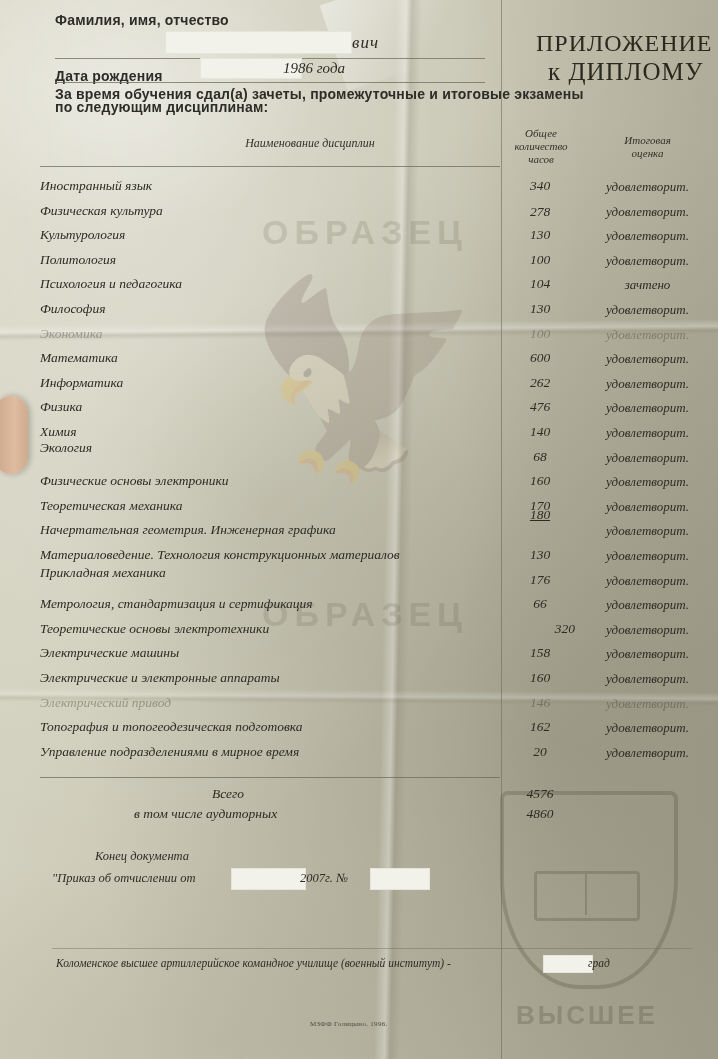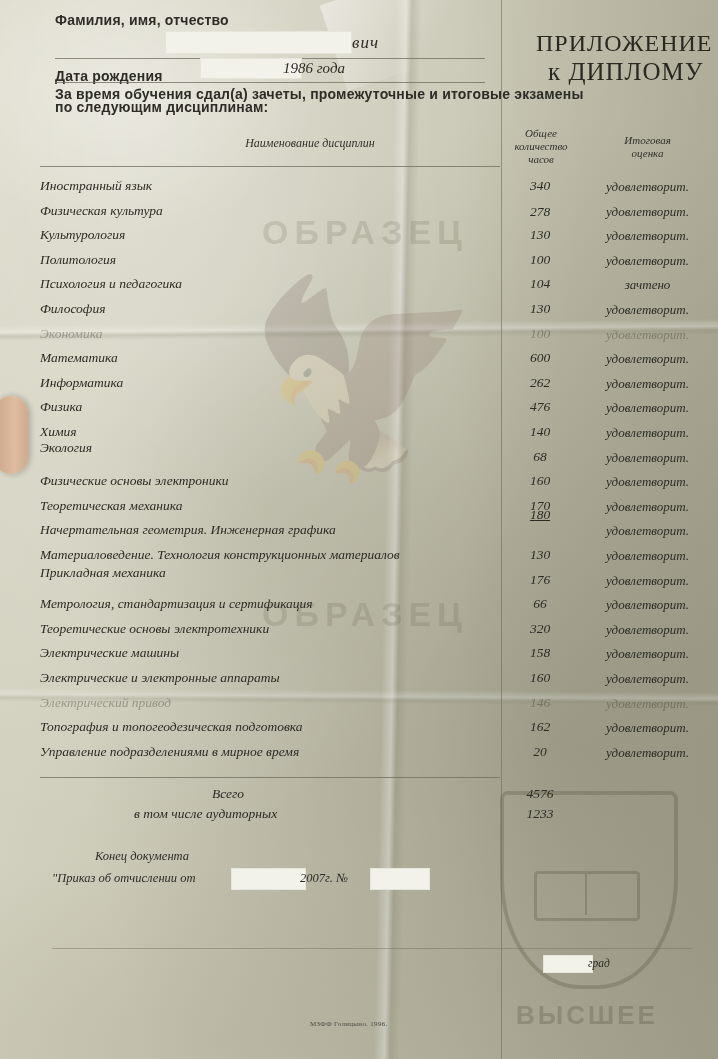--- a/index.html
+++ b/index.html
@@ -349,21 +349,21 @@
         <div class="row-name" style="top: 547px;">Материаловедение. Технология конструкционных материалов</div>
         <div class="row-hours" style="top: 547px;">130</div>
         <div class="row-mark" style="top: 548px;">удовлетворит.</div>
         <div class="row-name" style="top: 565px;">Прикладная механика</div>
         <div class="row-hours" style="top: 571.6px;">176</div>
         <div class="row-mark" style="top: 572.6px;">удовлетворит.</div>
         <div class="row-name" style="top: 596.2px;">Метрология, стандартизация и сертификация</div>
         <div class="row-hours" style="top: 596.2px;">66</div>
         <div class="row-mark" style="top: 597.2px;">удовлетворит.</div>
         <div class="row-name" style="top: 620.8px;">Теоретические основы электротехники</div>
-        <div class="row-hours" style="top: 620.8px;">320</div>
+        <div class="row-hours" style="top: 620.8px; text-align: right;">320</div>
         <div class="row-mark" style="top: 621.8px;">удовлетворит.</div>
         <div class="row-name" style="top: 645.4px;">Электрические машины</div>
         <div class="row-hours" style="top: 645.4px;">158</div>
         <div class="row-mark" style="top: 646.4px;">удовлетворит.</div>
         <div class="row-name" style="top: 670px;">Электрические и электронные аппараты</div>
         <div class="row-hours" style="top: 670px;">160</div>
         <div class="row-mark" style="top: 671px;">удовлетворит.</div>
         <div class="row-name faded" style="top: 694.6px;">Электрический привод</div>
         <div class="row-hours faded" style="top: 694.6px;">146</div>
         <div class="row-mark faded" style="top: 695.6px;">удовлетворит.</div>
@@ -373,30 +373,31 @@
         <div class="row-name" style="top: 743.8px;">Управление подразделениями в мирное время</div>
         <div class="row-hours" style="top: 743.8px;">20</div>
         <div class="row-mark" style="top: 744.8px;">удовлетворит.</div>
       </div>
 
     <div class="line" style="left:40px; top:777px; width:460px;"></div>
     <div id="totals">
         <div class="row-name" style="left: 212px; top: 786px;">Всего</div>
         <div class="row-hours" style="top: 786px;">4576</div>
         <div class="row-name" style="left: 134px; top: 806px;">в том числе аудиторных</div>
-        <div class="row-hours" style="top: 806px;">1233</div>
+        <div class="row-hours" style="top: 806px;">4860</div>
       </div>
 
     <div class="footer-note" style="left:95px; top:849px;">Конец документа</div>
     <div class="footer-note" style="left:52px; top:871px;">"Приказ об отчислении  от</div>
     <div class="redaction" style="left:231px; top:868px; width:73px; height:20px;"></div>
     <div class="footer-note" style="left:300px; top:871px;">2007г.   №</div>
     <div class="redaction" style="left:370px; top:868px; width:58px; height:20px;"></div>
 
     <div class="line" style="left:52px; top:948px; width:640px; opacity:0.45;"></div>
+    <div class="footer-note" style="left:56px; top:957px; font-size:11.5px;">Коломенское высшее артиллерийское командное училище (военный институт) -</div>
     <div class="redaction" style="left:543px; top:955px; width:48px; height:16px;"></div>
     <div class="footer-note" style="left:588px; top:957px; font-size:11.5px;">град</div>
 
     <div class="tiny" style="left:310px; top:1020px;text-align:center;">МЗФФ Голицыно. 1996.</div>
   </div>
 
   <div class="thumb"></div>
 </div>
 
 </body></html>

